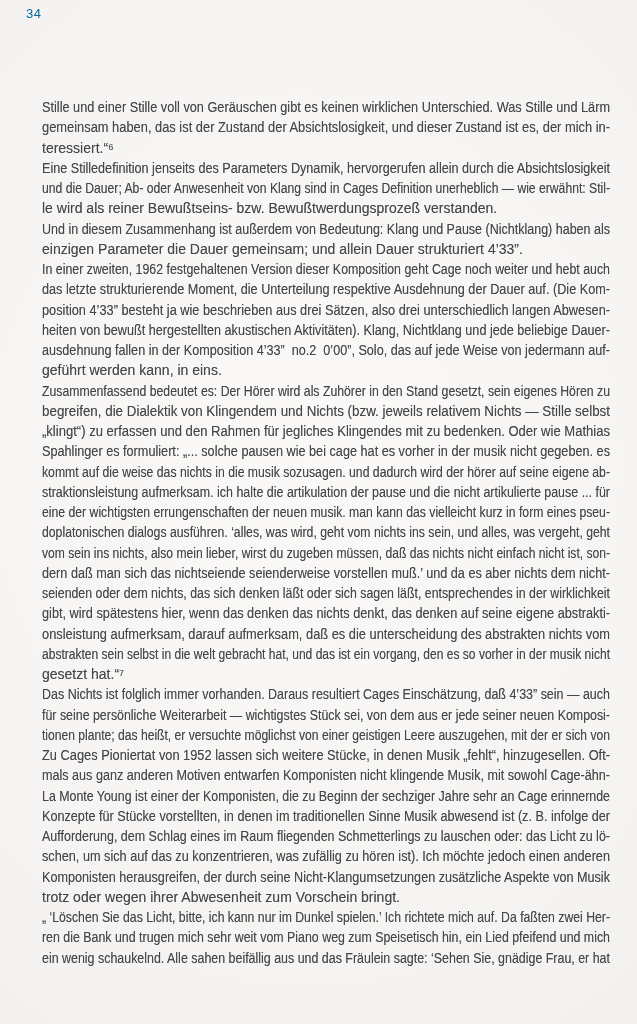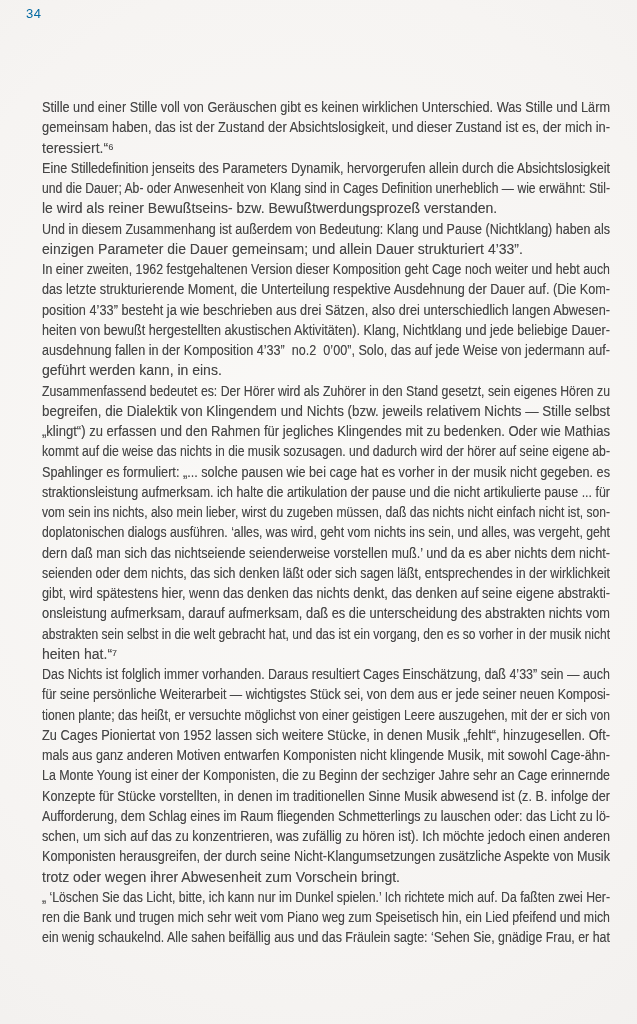--- a/index.html
+++ b/index.html
@@ -72,31 +72,32 @@
         <div class="line"><span style="transform: scaleX(0.905585);">das letzte strukturierende Moment, die Unterteilung respektive Ausdehnung der Dauer auf. (Die Kom-</span></div>
         <div class="line"><span style="transform: scaleX(0.911146);">position 4’33” besteht ja wie beschrieben aus drei Sätzen, also drei unterschiedlich langen Abwesen-</span></div>
         <div class="line"><span style="transform: scaleX(0.902147);">heiten von bewußt hergestellten akustischen Aktivitäten). Klang, Nichtklang und jede beliebige Dauer-</span></div>
         <div class="line"><span style="transform: scaleX(0.901364);">ausdehnung fallen in der Komposition 4’33”  no.2  0’00”, Solo, das auf jede Weise von jedermann auf-</span></div>
         <div class="line last"><span>geführt werden kann, in eins.</span></div>
       </div>
       <div class="paragraph">
         <div class="line"><span style="transform: scaleX(0.876226);">Zusammenfassend bedeutet es: Der Hörer wird als Zuhörer in den Stand gesetzt, sein eigenes Hören zu</span></div>
         <div class="line"><span style="transform: scaleX(0.95545);">begreifen, die Dialektik von Klingendem und Nichts (bzw. jeweils relativem Nichts — Stille selbst</span></div>
         <div class="line"><span style="transform: scaleX(0.932174);">„klingt“) zu erfassen und den Rahmen für jegliches Klingendes mit zu bedenken. Oder wie Mathias</span></div>
+        <div class="line"><span style="transform: scaleX(0.905563);">Spahlinger es formuliert: „... solche pausen wie bei cage hat es vorher in der musik nicht gegeben. es</span></div>
         <div class="line"><span style="transform: scaleX(0.873049);">kommt auf die weise das nichts in die musik sozusagen. und dadurch wird der hörer auf seine eigene ab-</span></div>
-        <div class="line"><span style="transform: scaleX(0.905563);">Spahlinger es formuliert: „... solche pausen wie bei cage hat es vorher in der musik nicht gegeben. es</span></div>
         <div class="line"><span style="transform: scaleX(0.889019);">straktionsleistung aufmerksam. ich halte die artikulation der pause und die nicht artikulierte pause ... für</span></div>
+        <div class="line"><span style="transform: scaleX(0.87307);">eine der wichtigsten errungenschaften der neuen musik. man kann das vielleicht kurz in form eines pseu-</span></div>
+        <div class="line"><span style="transform: scaleX(0.874098);">doplatonischen dialogs ausführen. ‘alles, was wird, geht vom nichts ins sein, und alles, was vergeht, geht</span></div>
         <div class="line"><span style="transform: scaleX(0.863817);">vom sein ins nichts, also mein lieber, wirst du zugeben müssen, daß das nichts nicht einfach nicht ist, son-</span></div>
-        <div class="line"><span style="transform: scaleX(0.874098);">doplatonischen dialogs ausführen. ‘alles, was wird, geht vom nichts ins sein, und alles, was vergeht, geht</span></div>
         <div class="line"><span style="transform: scaleX(0.905202);">dern daß man sich das nichtseiende seienderweise vorstellen muß.’ und da es aber nichts dem nicht-</span></div>
         <div class="line"><span style="transform: scaleX(0.881496);">seienden oder dem nichts, das sich denken läßt oder sich sagen läßt, entsprechendes in der wirklichkeit</span></div>
         <div class="line"><span style="transform: scaleX(0.908868);">gibt, wird spätestens hier, wenn das denken das nichts denkt, das denken auf seine eigene abstrakti-</span></div>
         <div class="line"><span style="transform: scaleX(0.916961);">onsleistung aufmerksam, darauf aufmerksam, daß es die unterscheidung des abstrakten nichts vom</span></div>
         <div class="line"><span style="transform: scaleX(0.85969);">abstrakten sein selbst in die welt gebracht hat, und das ist ein vorgang, den es so vorher in der musik nicht</span></div>
-        <div class="line last"><span>heiten hat.“⁷</span></div>
+        <div class="line last"><span>gesetzt hat.“⁷</span></div>
       </div>
       <div class="paragraph">
         <div class="line"><span style="transform: scaleX(0.891264);">Das Nichts ist folglich immer vorhanden. Daraus resultiert Cages Einschätzung, daß 4’33” sein — auch</span></div>
         <div class="line"><span style="transform: scaleX(0.885101);">für seine persönliche Weiterarbeit — wichtigstes Stück sei, von dem aus er jede seiner neuen Komposi-</span></div>
         <div class="line"><span style="transform: scaleX(0.864762);">tionen plante; das heißt, er versuchte möglichst von einer geistigen Leere auszugehen, mit der er sich von</span></div>
       </div>
       <div class="paragraph">
         <div class="line"><span style="transform: scaleX(0.915806);">Zu Cages Pioniertat von 1952 lassen sich weitere Stücke, in denen Musik „fehlt“, hinzugesellen. Oft-</span></div>
         <div class="line"><span style="transform: scaleX(0.89998);">mals aus ganz anderen Motiven entwarfen Komponisten nicht klingende Musik, mit sowohl Cage-ähn-</span></div>
       </div>

